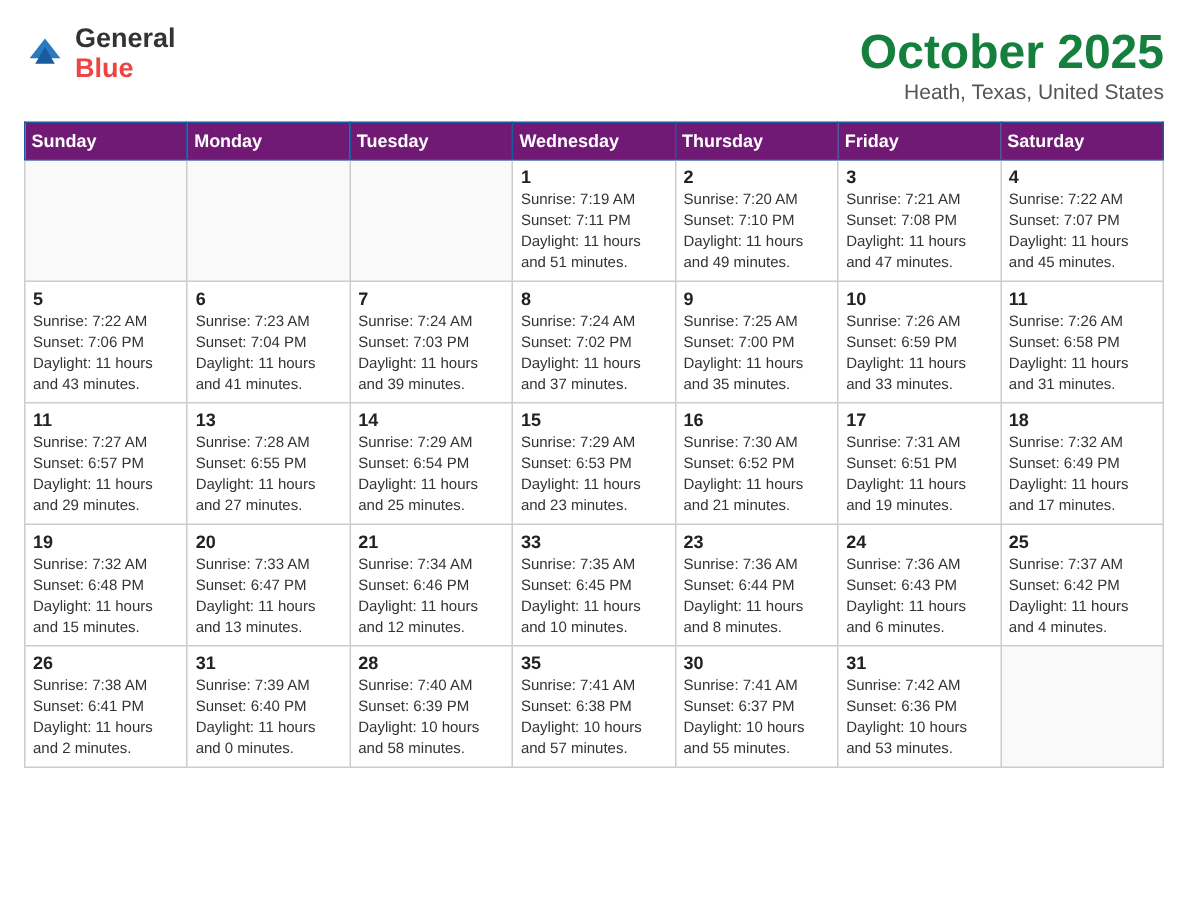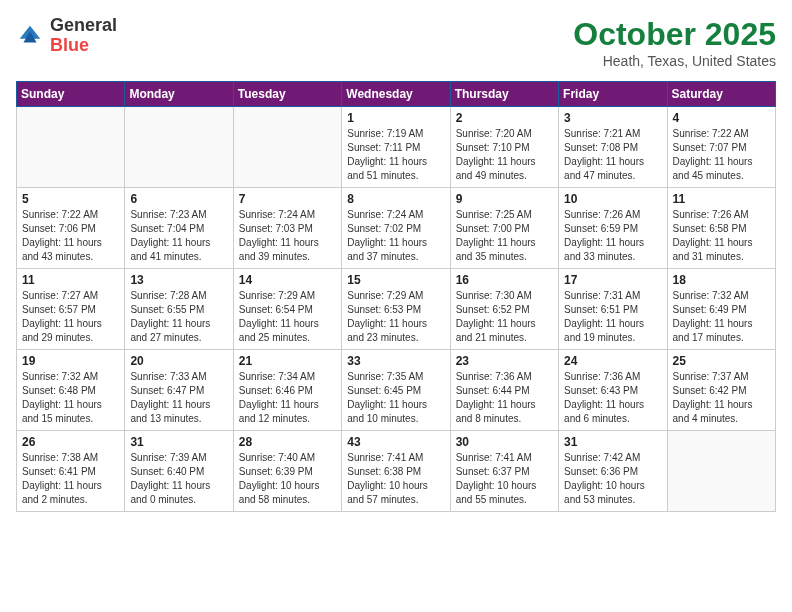--- a/index.html
+++ b/index.html
@@ -233,21 +233,21 @@
         </td>
         <td>
           <span class="day-number">31</span>
           <div class="day-info">Sunrise: 7:39 AM<br>Sunset: 6:40 PM<br>Daylight: 11 hours and 0 minutes.</div>
         </td>
         <td>
           <span class="day-number">28</span>
           <div class="day-info">Sunrise: 7:40 AM<br>Sunset: 6:39 PM<br>Daylight: 10 hours and 58 minutes.</div>
         </td>
         <td>
-          <span class="day-number">43</span>
+          <span class="day-number">35</span>
           <div class="day-info">Sunrise: 7:41 AM<br>Sunset: 6:38 PM<br>Daylight: 10 hours and 57 minutes.</div>
         </td>
         <td>
           <span class="day-number">30</span>
           <div class="day-info">Sunrise: 7:41 AM<br>Sunset: 6:37 PM<br>Daylight: 10 hours and 55 minutes.</div>
         </td>
         <td>
           <span class="day-number">31</span>
           <div class="day-info">Sunrise: 7:42 AM<br>Sunset: 6:36 PM<br>Daylight: 10 hours and 53 minutes.</div>
         </td>

